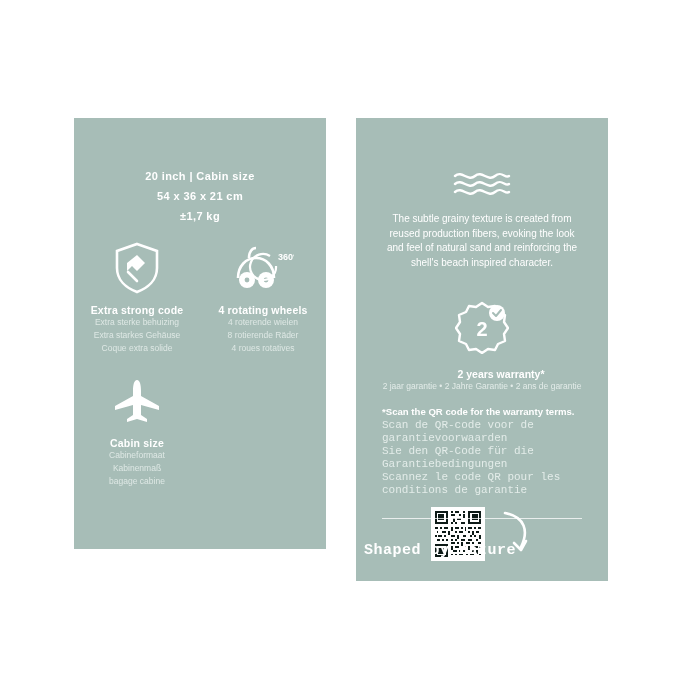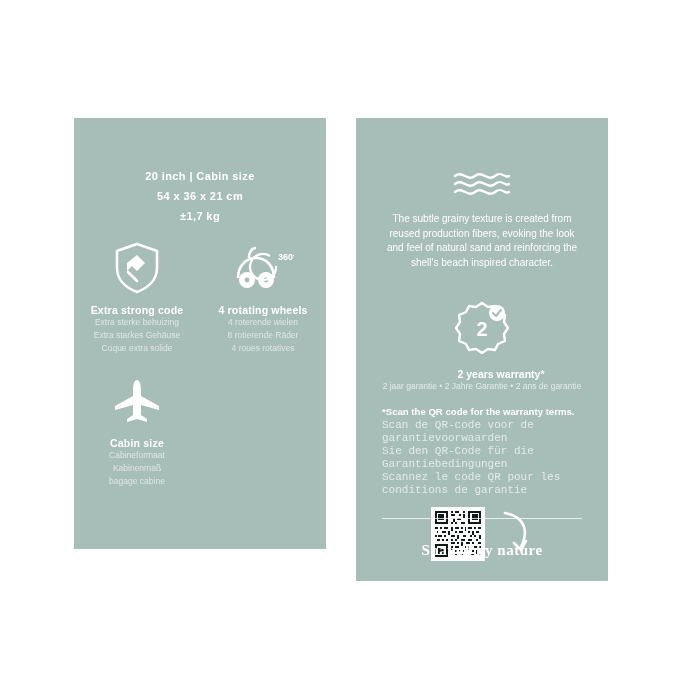--- a/index.html
+++ b/index.html
@@ -148,25 +148,24 @@
   .divider {
     position: absolute;
     left: 26px;
     right: 26px;
     bottom: 62px;
     height: 1px;
     background: rgba(255,255,255,0.75);
   }
   .tagline {
     position: absolute;
-    left: 0;
+    left: 8px;
     right: 0;
     bottom: 22px;
-    text-align: center;
-    font-family: Liberation Serif, serif;
+    font-family: Liberation Mono, monospace;
     font-size: 15px;
     font-weight: bold;
     letter-spacing: 0.5px;
     color: #ffffff;
   }
   .deg-badge {
     font-size: 9px;
     font-weight: bold;
     color: #ffffff;
   }

